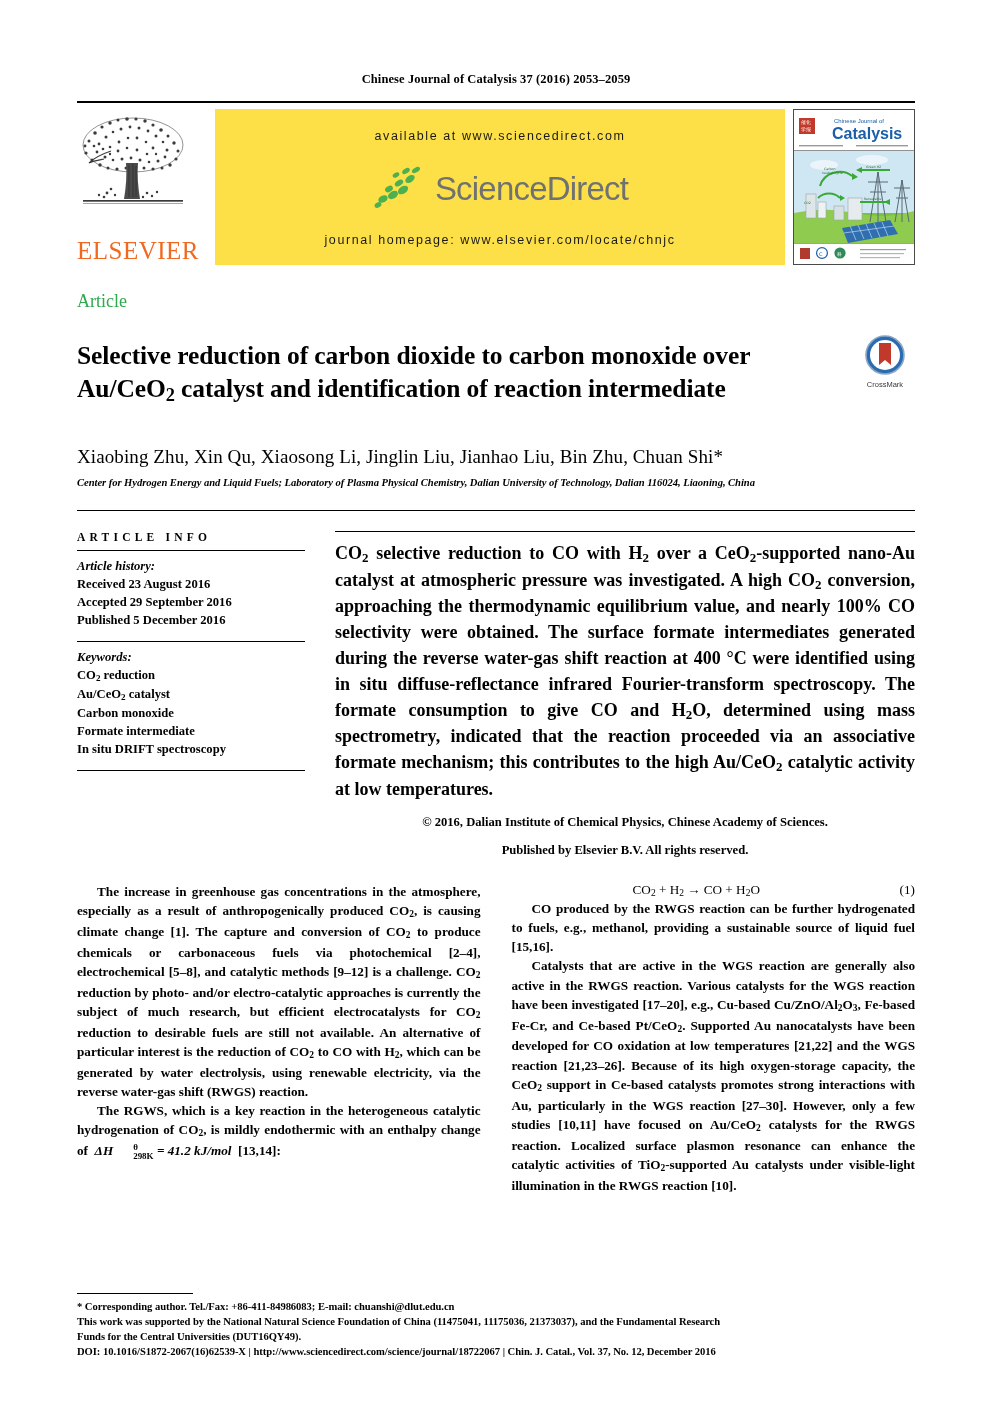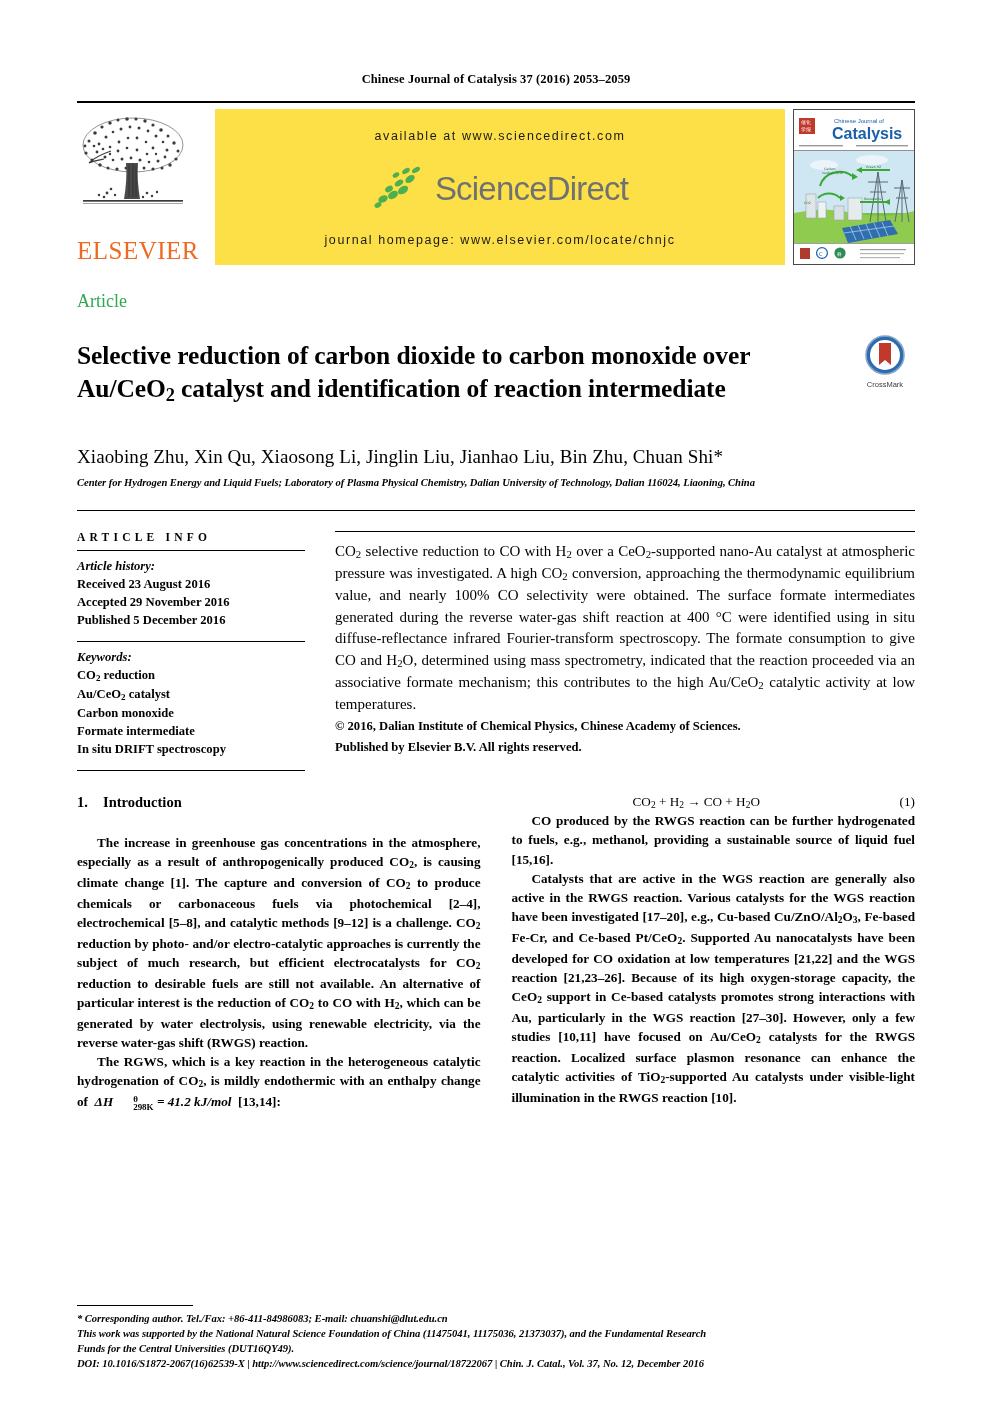--- a/index.html
+++ b/index.html
@@ -169,31 +169,31 @@
     font-size: 12.6px;
     margin-bottom: 1px;
   }
   .info-line {
     font-size: 12.6px;
     font-weight: bold;
     line-height: 1.43;
   }
   .abs-body {
     padding-top: 9px;
-    font-size: 15px;
-    font-weight: normal;
+    font-size: 18px;
+    font-weight: bold;
     line-height: 1.44;
     text-align: justify;
   }
   .abs-copy {
     font-size: 12.6px;
     font-weight: bold;
-    text-align: left;
+    text-align: center;
     line-height: 1.44;
-    margin-top: 2px;
+    margin-top: 10px;
   }
   .info-bottom-rule { margin-top: 10px; }
 
   
   .body-cols {
     margin-top: 23px;
     display: flex;
     gap: 31px;
   }
   .bcol { flex: 1 1 0; min-width: 0; }
@@ -236,22 +236,21 @@
     text-align: left;
     font-style: normal;
   }
   .dh .stack i { display: block; font-style: normal; }
 
   
   .footnote {
     position: absolute;
     left: 77px;
     right: 77px;
-    bottom: 32px;
-    font-style: italic;
+    bottom: 44px;
   }
   .fn-rule {
     width: 116px;
     border-top: 1.4px solid #000;
     margin-bottom: 5px;
   }
   .fn-line {
     font-size: 10.6px;
     font-weight: bold;
     line-height: 1.42;
@@ -487,21 +486,21 @@
   <div class="affiliation">Center for Hydrogen Energy and Liquid Fuels; Laboratory of Plasma Physical Chemistry, Dalian University of Technology, Dalian 116024, Liaoning, China</div>
 
   <div class="info-abstract">
 
     <div class="col-info">
       <div class="sec-head">ARTICLE INFO</div>
       <div class="rule"></div>
       <div class="info-group">
         <div class="info-ital">Article history:</div>
         <div class="info-line">Received 23 August 2016</div>
-        <div class="info-line">Accepted 29 November 2016</div>
+        <div class="info-line">Accepted 29 September 2016</div>
         <div class="info-line">Published 5 December 2016</div>
       </div>
       <div class="rule info-bottom-rule"></div>
       <div class="info-group">
         <div class="info-ital">Keywords:</div>
         <div class="info-line">CO<sub>2</sub> reduction</div>
         <div class="info-line">Au/CeO<sub>2</sub> catalyst</div>
         <div class="info-line">Carbon monoxide</div>
         <div class="info-line">Formate intermediate</div>
         <div class="info-line">In situ DRIFT spectroscopy</div>
@@ -515,23 +514,20 @@
         CO<sub>2</sub> selective reduction to CO with H<sub>2</sub> over a CeO<sub>2</sub>-supported nano-Au catalyst at atmospheric pressure was investigated. A high CO<sub>2</sub> conversion, approaching the thermodynamic equilibrium value, and nearly 100% CO selectivity were obtained. The surface formate intermediates generated during the reverse water-gas shift reaction at 400 °C were identified using in situ diffuse-reflectance infrared Fourier-transform spectroscopy. The formate consumption to give CO and H<sub>2</sub>O, determined using mass spectrometry, indicated that the reaction proceeded via an associative formate mechanism; this contributes to the high Au/CeO<sub>2</sub> catalytic activity at low temperatures.
       </div>
       <div class="abs-copy">© 2016, Dalian Institute of Chemical Physics, Chinese Academy of Sciences.</div>
       <div class="abs-copy">Published by Elsevier B.V. All rights reserved.</div>
     </div>
   </div>
 
   <div class="body-cols">
 
     <div class="bcol">
-      <div class="h2">
-        <span class="num">1.</span><span>Introduction</span>
-      </div>
       <p class="bt">
         The increase in greenhouse gas concentrations in the atmosphere, especially as a result of anthropogenically produced CO<sub>2</sub>, is causing climate change [1]. The capture and conversion of CO<sub>2</sub> to produce chemicals or carbonaceous fuels via photochemical [2–4], electrochemical [5–8], and catalytic methods [9–12] is a challenge. CO<sub>2</sub> reduction by photo- and/or electro-catalytic approaches is currently the subject of much research, but efficient electrocatalysts for CO<sub>2</sub> reduction to desirable fuels are still not available. An alternative of particular interest is the reduction of CO<sub>2</sub> to CO with H<sub>2</sub>, which can be generated by water electrolysis, using renewable electricity, via the reverse water-gas shift (RWGS) reaction.
       </p>
       <p class="bt">
         The RGWS, which is a key reaction in the heterogeneous catalytic hydrogenation of CO<sub>2</sub>, is mildly endothermic with an enthalpy change of&nbsp;&nbsp;<span class="dh">Δ<span class="ital">H</span><span class="stack"><i>θ</i><i>298K</i></span> <span class="ital">= 41.2 kJ/mol</span></span>&nbsp;&nbsp;<span>[13,14]:</span>
       </p>
     </div>
 
     <div class="bcol">
       <div class="eq-line">

